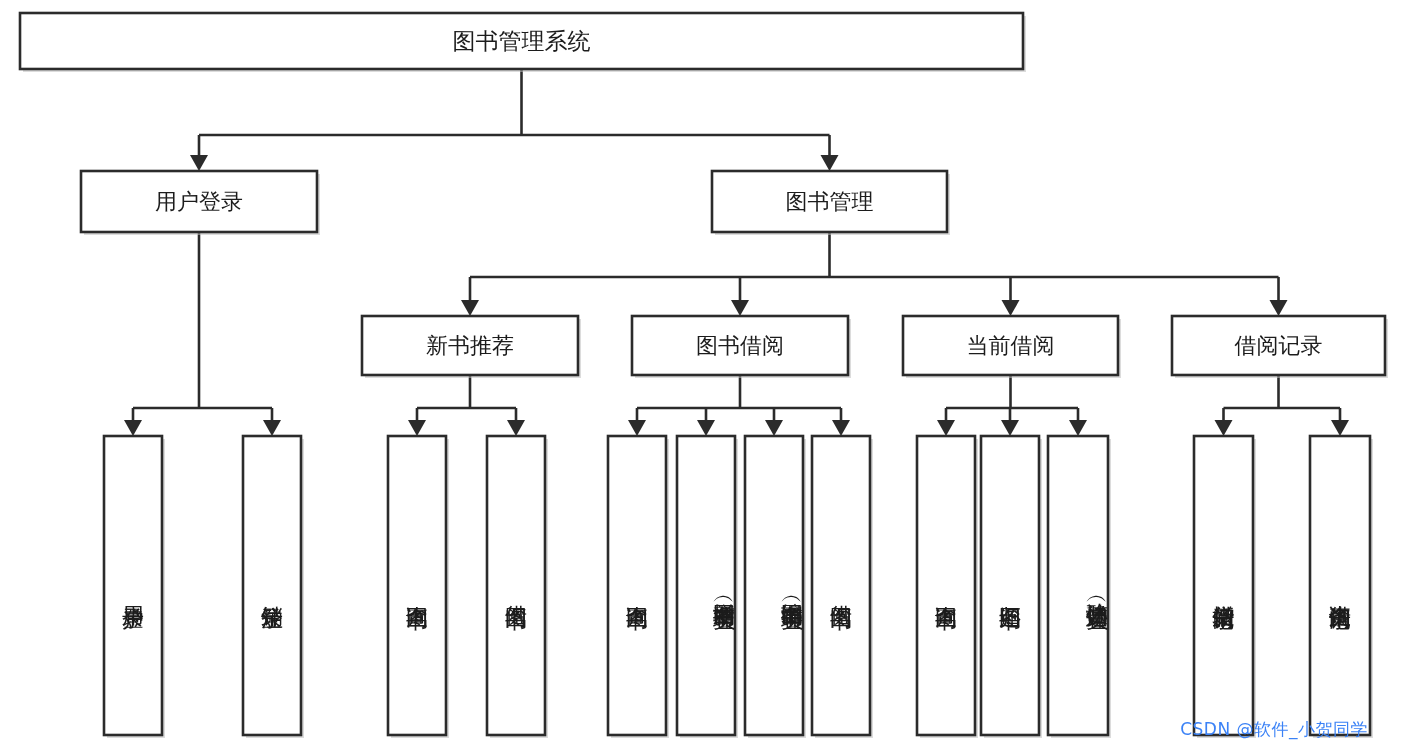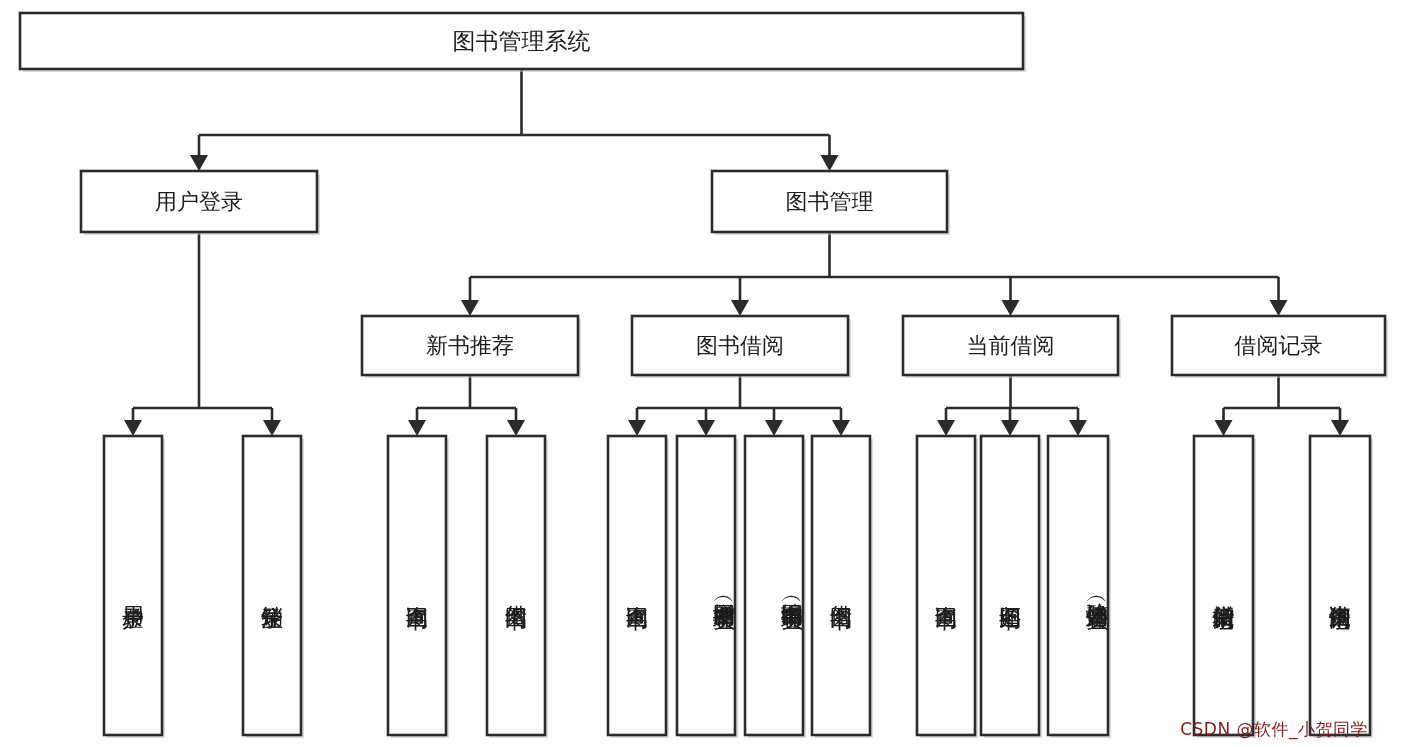--- a/index.html
+++ b/index.html
@@ -35,21 +35,21 @@
     letter-spacing:1px;
     line-height:1;
     white-space:nowrap;
     pointer-events:none;
   }
   #watermark{
     position:absolute;
     right:8px;bottom:6px;
     font-family:"DejaVu Sans","Liberation Sans",sans-serif;
     font-size:17px;
-    color:#7f1d1d;
+    color:#3b82f6;
     letter-spacing:.5px;
     white-space:nowrap;
     margin-top:31px;
   }
 </style>
 </head>
 <body>
 
 <div id="diagram-root">
 

